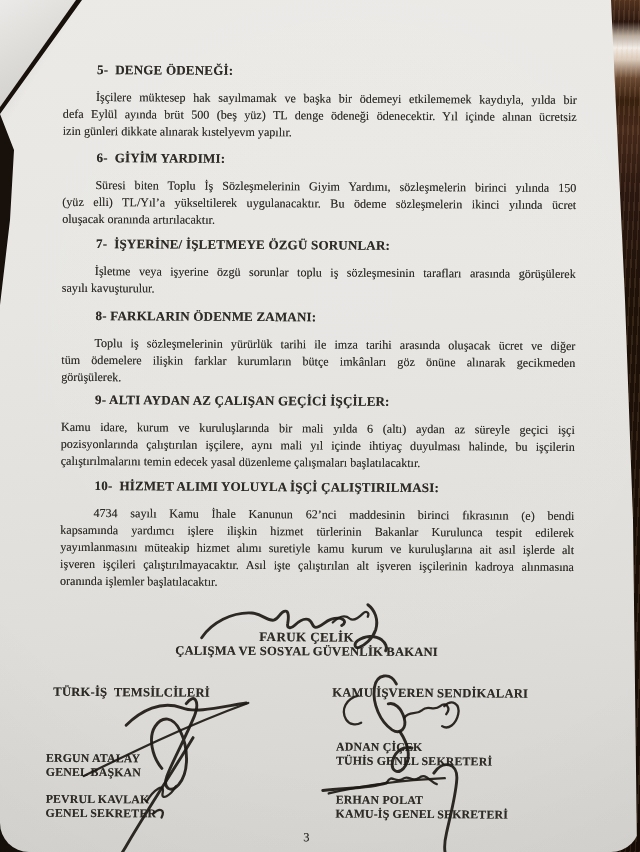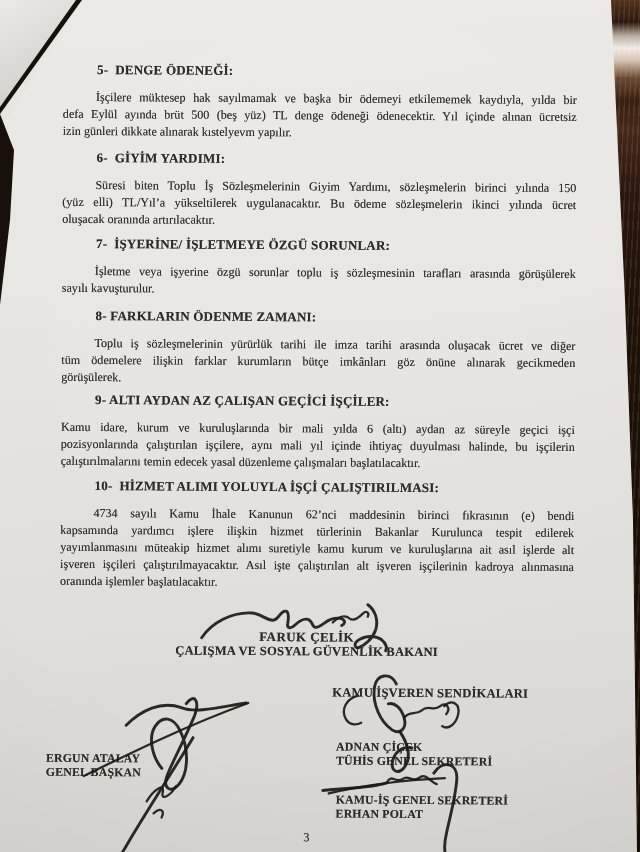--- a/index.html
+++ b/index.html
@@ -23,20 +23,21 @@
   .under-sheet{
     position:absolute;left:0;top:0;width:90px;height:120px;
     clip-path:polygon(0 0,76px 0,0 107px);
     background:linear-gradient(150deg,#eceae8 0%,#d7d5d1 55%,#bdbab6 100%);
   }
   
   .paper{
     position:absolute;inset:0;
     clip-path:polygon(82px 0,611px 0,625px 300px,633px 520px,637px 852px,0 852px,0 305px,10px 220px,14px 150px,0 114px);
     background:linear-gradient(176deg,#eceae7 0%,#e7e6e3 35%,#e0deda 70%,#d6d4d0 100%);
+    border-radius:29px;
   }
   .paper::before{
     content:"";position:absolute;inset:0;
     background:
       linear-gradient(122deg,rgba(35,28,22,0.45) 0px,rgba(35,28,22,0.15) 16px,rgba(35,28,22,0) 72px),
       radial-gradient(130% 100% at 55% 35%,rgba(255,255,255,0.06) 0%,rgba(0,0,0,0) 55%,rgba(0,0,0,0.06) 100%);
   }
   .rot{position:absolute;inset:0;transform:rotate(0.35deg);transform-origin:90px 90px;color:#2e2b26;}
   .rot, .rot *{text-shadow:0 0 0.6px rgba(46,43,38,0.55);}
 
@@ -134,33 +135,38 @@
             <div class="jline last"><span>oranında işlemler başlatılacaktır.</span></div>
           </div>
         </div>
       </div>
 
       <div class="minister">
         <div class="name">FARUK ÇELİK</div>
         <div class="mtitle">ÇALIŞMA VE SOSYAL GÜVENLİK BAKANI</div>
       </div>
 
+      <div class="col-head left-head">TÜRK-İŞ  TEMSİLCİLERİ</div>
       <div class="col-head right-head">KAMU İŞVEREN SENDİKALARI</div>
 
       <div class="signer sg-ergun">
         <div>ERGUN ATALAY</div>
         <div>GENEL BAŞKAN</div>
       </div>
+      <div class="signer sg-pevrul">
+        <div>PEVRUL KAVLAK</div>
+        <div>GENEL SEKRETER</div>
+      </div>
       <div class="signer sg-adnan">
         <div>ADNAN ÇİÇEK</div>
         <div>TÜHİS GENEL SEKRETERİ</div>
       </div>
       <div class="signer sg-erhan">
+        <div>ERHAN POLAT</div>
         <div>KAMU-İŞ GENEL SEKRETERİ</div>
-        <div>ERHAN POLAT</div>
       </div>
 
       <div class="pagenum">3</div>
 
       <svg class="sigs" width="640" height="852" viewBox="0 0 640 852">
         <g>
           <path class="bold" d="M205,637 C215,622 235,611 255,612 C266,613 270,620 277,619 C282,618 283,611 288,610 C292,609 292,616 291,622 C290,627 294,628 298,624 C302,620 306,617 311,618 C316,619 315,626 319,626 C324,626 328,620 334,618 C345,614 352,620 345,624"></path>
           <path d="M336,621 C342,615 348,613 353,617 C357,620 362,616 366,612 C369,609 373,610 371,615"></path>
           <path class="bold" d="M371,603 C378,608 382,618 379,628 C376,637 368,644 362,646 C358,647 357,642 361,639 C368,634 378,633 385,638 C389,641 391,646 389,649"></path>
         </g>

